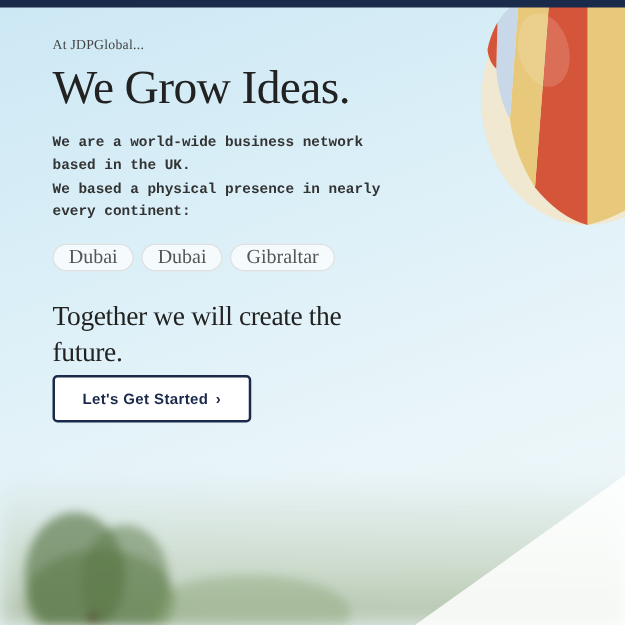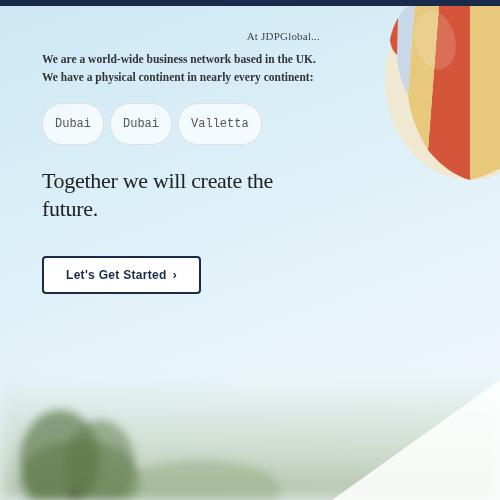--- a/index.html
+++ b/index.html
@@ -89,71 +89,70 @@
       right: 180px;
       z-index: 5;
     }
 
     .tagline {
       font-family: Georgia, serif;
       font-size: 11px;
       color: #444;
       margin-bottom: 8px;
       letter-spacing: 0.2px;
-      text-align: right;
     }
 
     .headline {
       font-family: Georgia, 'Times New Roman', serif;
       font-size: 38px;
       font-weight: 400;
       color: #222;
       line-height: 1.1;
       margin-bottom: 14px;
       letter-spacing: -0.5px;
     }
 
     .description {
-      font-family: Liberation Serif, serif;
+      font-family: Liberation Mono, monospace;
       font-size: 11.5px;
       color: #333;
       line-height: 1.6;
       margin-bottom: 16px;
       font-weight: 600;
     }
 
     .locations {
       display: flex;
       flex-wrap: wrap;
       gap: 6px;
       margin-bottom: 22px;
     }
 
     .location-tag {
       border: 1px solid #e0e0e0;
       border-radius: 20px;
-      padding: 13px 12px;
-      font-family: Liberation Mono, monospace;
-      font-size: 12px;
+      padding: 1px 12px;
+      font-family: Liberation Serif, serif;
+      font-size: 16px;
       color: #555;
       background: rgba(255,255,255,0.7);
       white-space: nowrap;
     }
 
     .location-tag.highlight {
       color: #c0392b;
       border-color: #e0c0c0;
     }
 
     .sub-headline {
       font-family: Georgia, 'Times New Roman', serif;
       font-size: 22px;
       font-weight: 400;
       color: #222;
-      margin-bottom: 32px;
+      margin-bottom: 3px;
       line-height: 1.3;
       letter-spacing: -0.3px;
     }
 
     .cta-button {
       display: inline-flex;
       align-items: flex-end;
       gap: 6px;
       border: 2px solid #1a2a4a;
       border-radius: 4px;
@@ -184,30 +183,31 @@
       <path d="M58,28 C64,18 75,10 75,10 L68,105 C62,95 58,80 57,65Z" fill="#c8d8e8"></path>
       <path d="M50,50 C52,38 58,28 58,28 L57,65 C54,62 51,58 50,50Z" fill="#d4553a"></path>
 
       <ellipse cx="95" cy="50" rx="20" ry="30" fill="rgba(255,255,255,0.15)" transform="rotate(-15,95,50)"></ellipse>
     </svg>
   </div>
 
   <div class="content">
     <p class="tagline">At JDPGlobal...</p>
 
+    <h1 class="headline">We Grow Ideas.</h1>
 
     <p class="description">
       <span>We are a world-wide business network based in the UK.</span><br>
-      <span>We have a physical continent in nearly every continent:</span>
+      <span>We based a physical presence in nearly every continent:</span>
     </p>
 
     <div class="locations">
       <span class="location-tag">Dubai</span>
       <span class="location-tag">Dubai</span>
-      <span class="location-tag">Valletta</span>
+      <span class="location-tag">Gibraltar</span>
     </div>
 
     <h2 class="sub-headline">Together we will create the future.</h2>
 
     <button class="cta-button">
       <span>Let's Get Started</span>
       <span>›</span>
     </button>
   </div>
 

